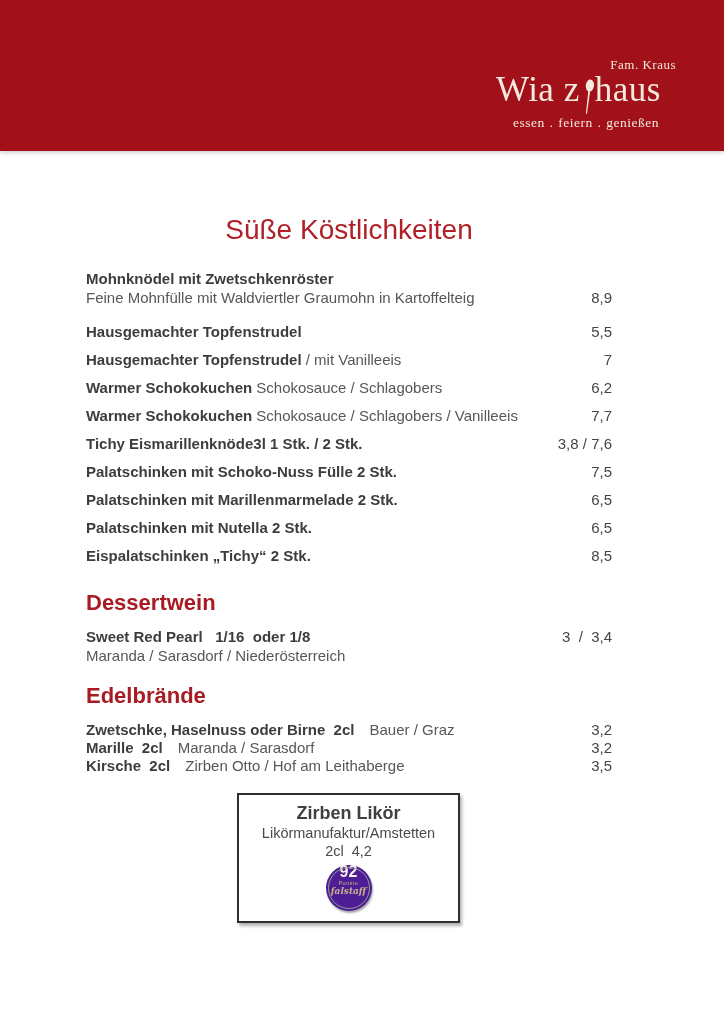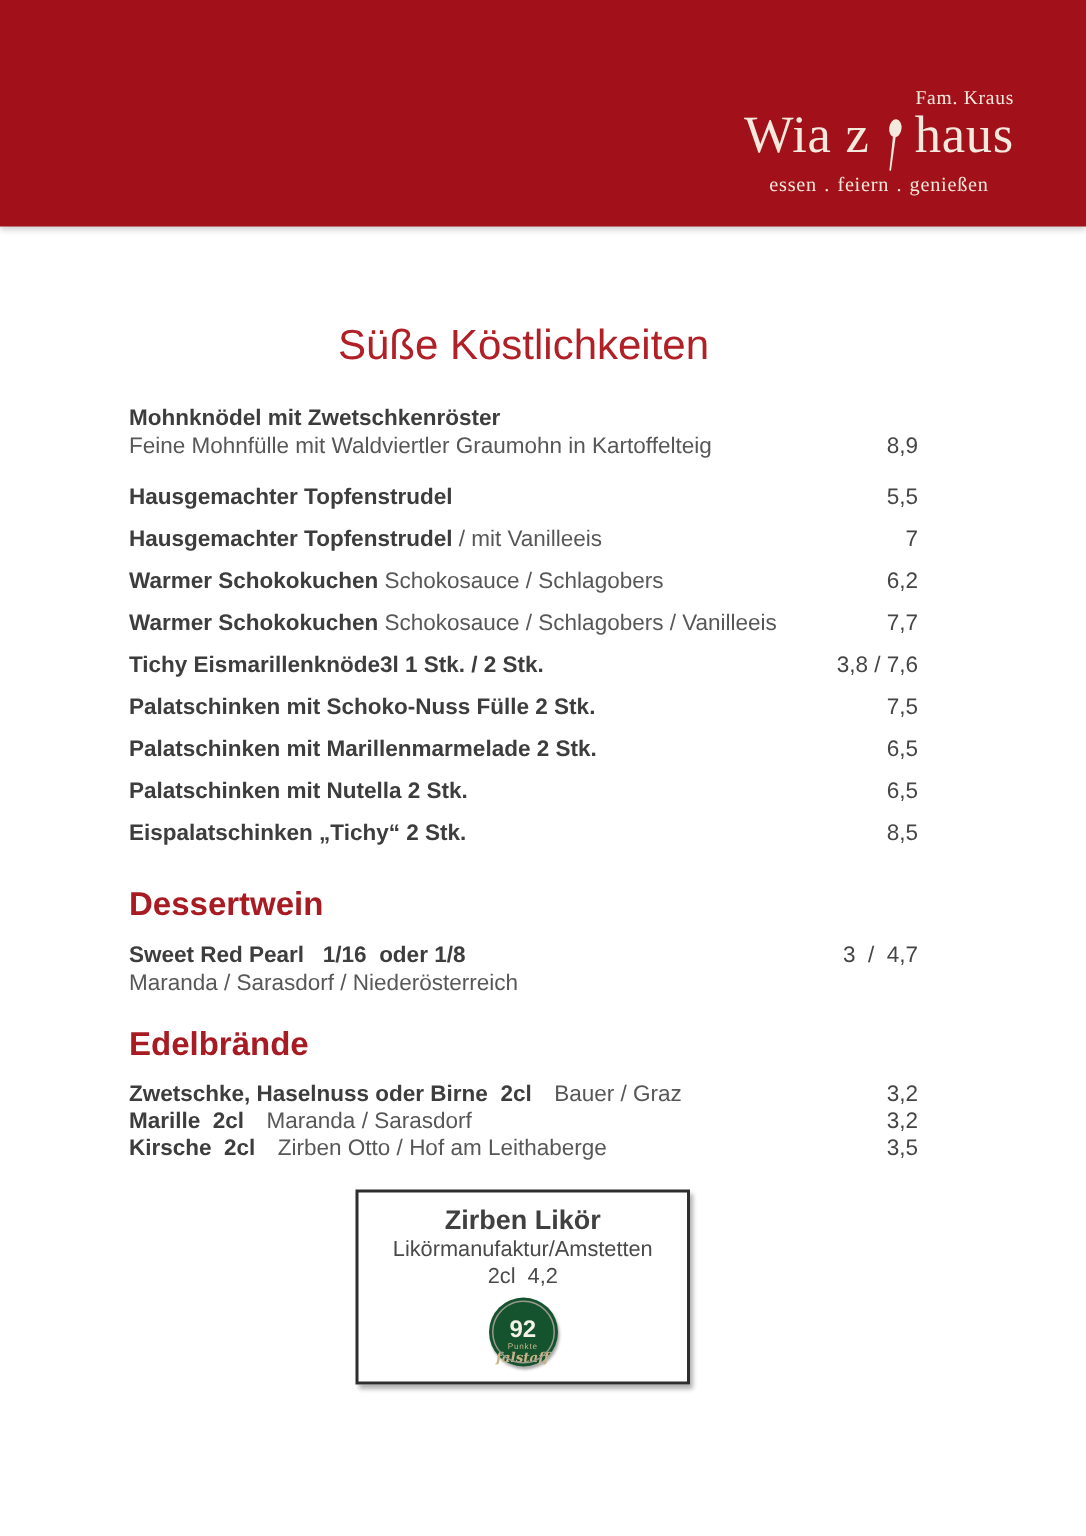--- a/index.html
+++ b/index.html
@@ -26,21 +26,21 @@
   }
   .fam{
     position:absolute;
     top:1px;right:0;
     font-size:13px;
     letter-spacing:.5px;
   }
   .logo-line{
     display:flex;
     align-items:baseline;
-    justify-content:space-between;
+    justify-content:flex-start;
     margin-top:16px;
     font-size:35px;
     letter-spacing:.5px;
     line-height:1;
     white-space:nowrap;
   }
   .spoon{
     position:relative;
     width:11px;height:38px;
     margin:0 1px 0 3px;
@@ -118,25 +118,25 @@
     font-size:14.5px;
     color:#4a4a4a;
     line-height:18px;
     white-space:pre-wrap;
   }
   .badge{
     position:relative;
     width:46px;height:46px;
     margin:5px auto 0;
     border-radius:50%;
-    background:#14532d;
+    background:#4c1d95;
     display:flex;
     flex-direction:column;
     align-items:center;
-    justify-content:flex-end;
+    justify-content:flex-start;
     box-shadow:1px 2px 2px rgba(0,0,0,.35);
   }
   .badge::after{
     content:"";
     position:absolute;
     inset:2px;
     border-radius:50%;
     border:1px solid #9a9a90;
     pointer-events:none;
   }
@@ -242,21 +242,21 @@
         <span class="nm"><b>Eispalatschinken „Tichy“ 2 Stk.</b><span class="reg"></span></span>
         <span class="price">8,5</span>
       </div>
 
     </div>
 
     <div class="section-heading wein-heading">Dessertwein</div>
     <div class="menu" style="margin-top:0;">
       <div class="row wein-item">
         <span class="nm"><b>Sweet Red Pearl   1/16  oder 1/8</b></span>
-        <span class="price">3  /  4,7</span>
+        <span class="price">3  /  3,4</span>
       </div>
       <div class="wein-desc">Maranda / Sarasdorf / Niederösterreich</div>
     </div>
 
     <div class="section-heading brand-heading">Edelbrände</div>
     <div class="brandies">
       <div class="row">
         <span class="nm"><b>Zwetschke, Haselnuss oder Birne  2cl</b><span class="reg ed-reg">Bauer / Graz</span></span>
         <span class="price">3,2</span>
       </div>

